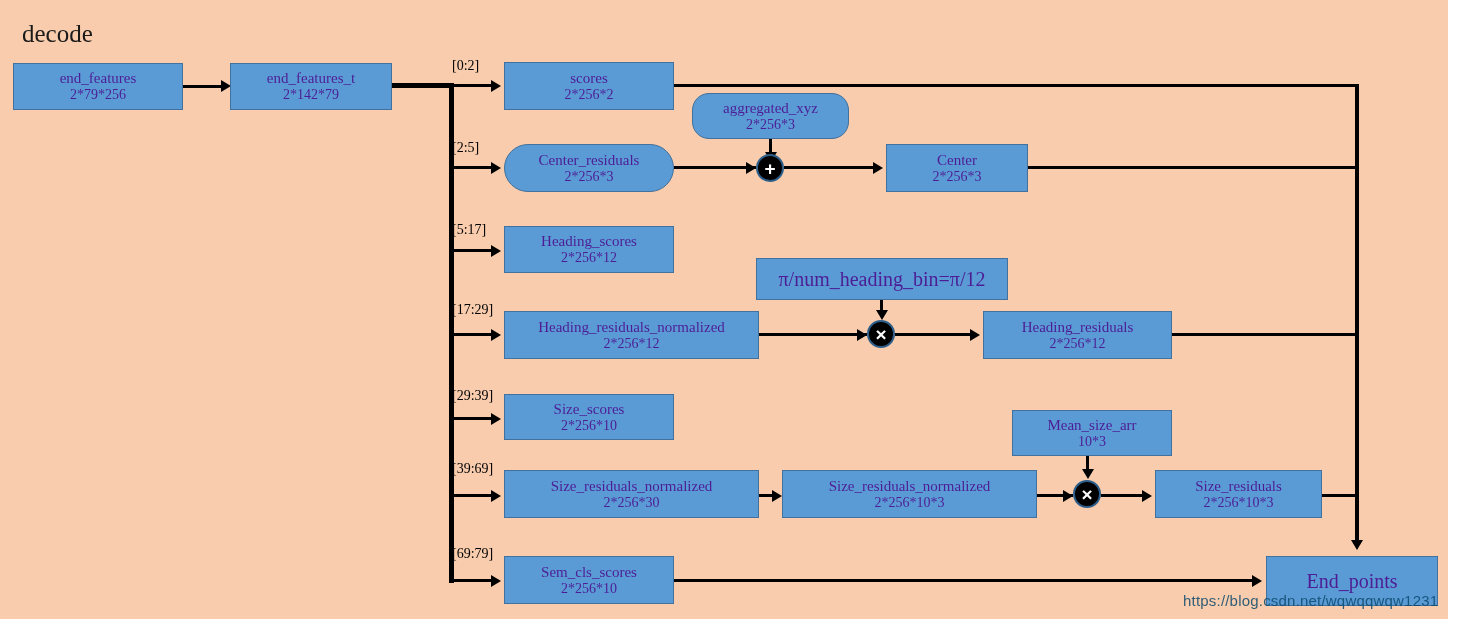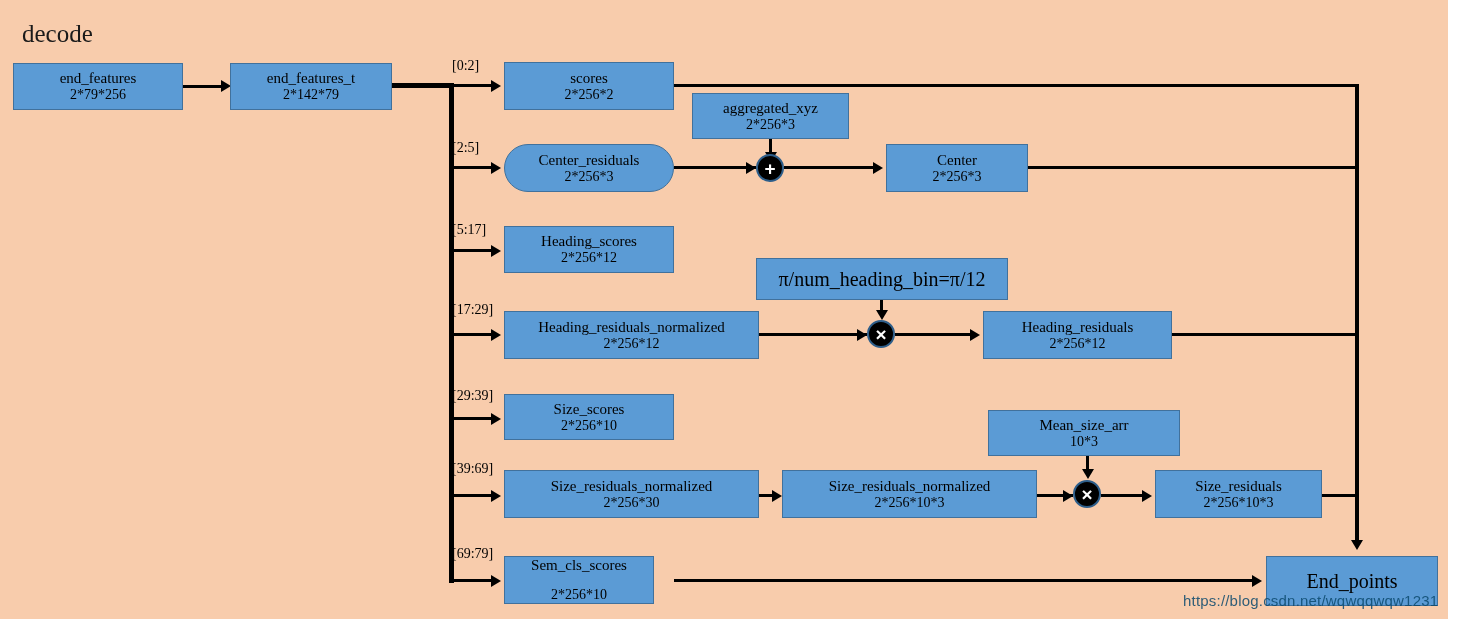--- a/index.html
+++ b/index.html
@@ -24,21 +24,21 @@
   }
   .node{
     position:absolute;
     background:#5B9BD5;
     border:1px solid #41719C;
     box-sizing:border-box;
     display:flex;
     flex-direction:column;
     align-items:center;
     justify-content:center;
-    color:#000000;
+    color:#4c1d95;
     font-family:"Liberation Serif",serif;
     line-height:1.12;
     text-align:center;
     z-index:3;
   }
   .node .l1{font-size:15px;white-space:nowrap;}
   .node .l2{font-size:14px;white-space:nowrap;}
   .node.single .l1{font-size:20px;}
   .slice{
     position:absolute;
@@ -120,21 +120,21 @@
   <div class="slice" style="left:452px;top:58px;">[0:2]</div>
   <div class="ln h" style="left:449px;top:84px;width:44px;"></div>
   <div class="arrow ar-r" style="left:491px;top:80px;"></div>
   <div class="node" style="left:504px;top:62px;width:170px;height:48px;">
     <span class="l1">scores</span>
     <span class="l2">2*256*2</span>
   </div>
 
   <div class="ln h" style="left:674px;top:84px;width:684px;"></div>
 
-  <div class="node" style="left:692px;top:93px;width:157px;height:46px;">
+  <div class="node" style="left:692px;top:93px;width:157px;height:46px;border-radius:17px;">
     <span class="l1">aggregated_xyz</span>
     <span class="l2">2*256*3</span>
   </div>
   <div class="ln v" style="left:769px;top:139px;width:3px;height:16px;"></div>
   <div class="arrow ar-d" style="left:765px;top:152px;"></div>
 
   <div class="slice" style="left:452px;top:140px;">[2:5]</div>
   <div class="ln h" style="left:449px;top:166px;width:44px;"></div>
   <div class="arrow ar-r" style="left:491px;top:162px;"></div>
   <div class="node" style="left:504px;top:144px;width:170px;height:48px;border-radius:24px;">
@@ -185,21 +185,21 @@
   <div class="ln h" style="left:1172px;top:333px;width:186px;"></div>
 
   <div class="slice" style="left:452px;top:388px;">[29:39]</div>
   <div class="ln h" style="left:449px;top:417px;width:44px;"></div>
   <div class="arrow ar-r" style="left:491px;top:413px;"></div>
   <div class="node" style="left:504px;top:394px;width:170px;height:46px;">
     <span class="l1">Size_scores</span>
     <span class="l2">2*256*10</span>
   </div>
 
-  <div class="node" style="left:988px;top:410px;width:192px;height:46px;">
+  <div class="node" style="left:1012px;top:410px;width:160px;height:46px;">
     <span class="l1">Mean_size_arr</span>
     <span class="l2">10*3</span>
   </div>
   <div class="ln v" style="left:1086px;top:456px;width:3px;height:16px;"></div>
   <div class="arrow ar-d" style="left:1082px;top:469px;"></div>
 
   <div class="slice" style="left:452px;top:461px;">[39:69]</div>
   <div class="ln h" style="left:449px;top:494px;width:44px;"></div>
   <div class="arrow ar-r" style="left:491px;top:490px;"></div>
   <div class="node" style="left:504px;top:470px;width:255px;height:48px;">
@@ -219,21 +219,21 @@
   <div class="arrow ar-r" style="left:1142px;top:490px;"></div>
   <div class="node" style="left:1155px;top:470px;width:167px;height:48px;">
     <span class="l1">Size_residuals</span>
     <span class="l2">2*256*10*3</span>
   </div>
   <div class="ln h" style="left:1322px;top:494px;width:36px;"></div>
 
   <div class="slice" style="left:452px;top:546px;">[69:79]</div>
   <div class="ln h" style="left:449px;top:579px;width:44px;"></div>
   <div class="arrow ar-r" style="left:491px;top:575px;"></div>
-  <div class="node" style="left:504px;top:556px;width:150px;height:48px;justify-content:space-between;">
+  <div class="node" style="left:504px;top:556px;width:170px;height:48px;">
     <span class="l1">Sem_cls_scores</span>
     <span class="l2">2*256*10</span>
   </div>
   <div class="ln h" style="left:674px;top:579px;width:580px;"></div>
   <div class="arrow ar-r" style="left:1252px;top:575px;"></div>
 
   <div class="ln v" style="left:1355px;top:84px;width:4px;height:458px;"></div>
   <div class="arrow ar-d" style="left:1351px;top:540px;"></div>
 
   <div class="node single" style="left:1266px;top:556px;width:172px;height:50px;">

